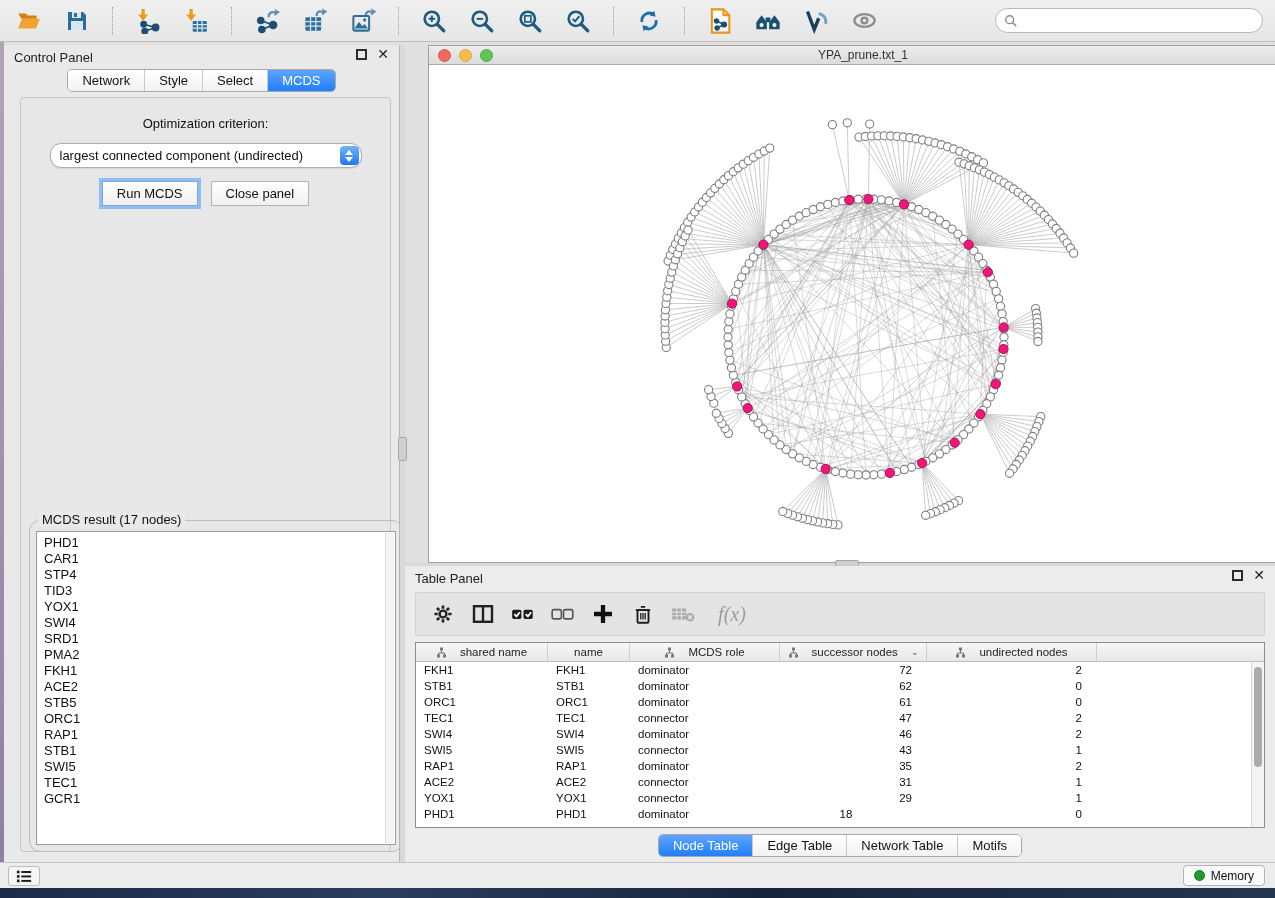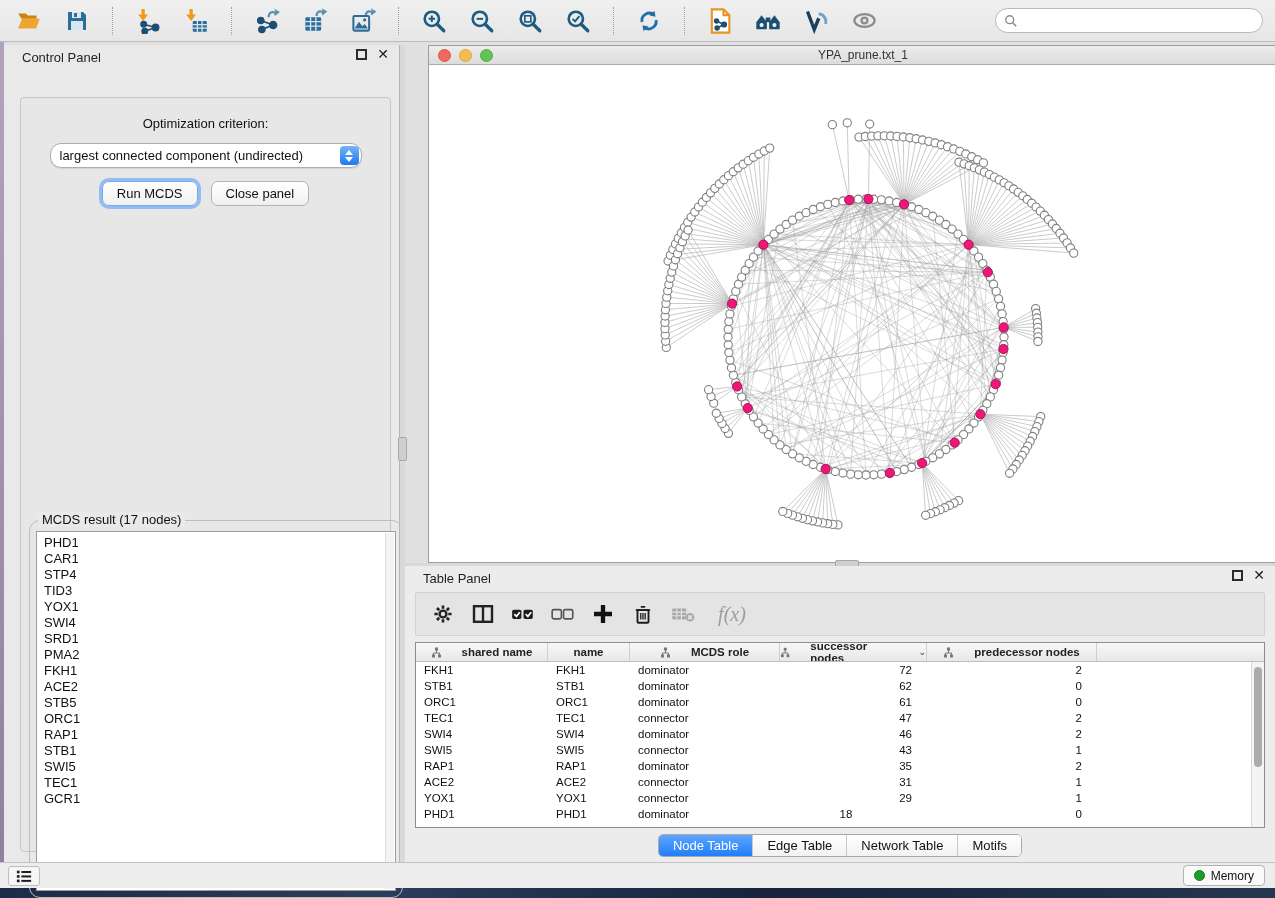--- a/index.html
+++ b/index.html
@@ -19,21 +19,21 @@
 
   
   .wall-left { position:absolute; left:0; top:42px; width:4px; height:846px;
     background:linear-gradient(#b4a2bd,#8d7f9f); }
   .wall-bottom { position:absolute; left:0; top:888px; width:1275px; height:10px;
     background:linear-gradient(90deg,#1c2b47,#2b3d5c 30%,#17243c 60%,#25364f); }
 
   
   .control-panel { position:absolute; left:4px; top:45px; width:396px; height:817px;
     background:#e9e9e9; border-right:1px solid #b5b5b5; }
-  .panel-titlebar { position:relative; height:24px; display:flex; align-items:center; padding:0 18px; }
+  .panel-titlebar { position:relative; height:24px; display:flex; align-items:center; padding:0 10px; }
   .panel-title { font-size:13px; color:#222; }
   .win-icons { position:absolute; right:10px; top:4px; display:flex; gap:10px; align-items:center; }
   .float-ic { width:11px; height:11px; border:2px solid #2b2b2b; display:inline-block; }
   .close-ic { font-size:14px; font-weight:700; color:#1e1e1e; line-height:11px; cursor:pointer; }
 
   .seg-tabs { display:flex; justify-content:center; }
   .seg-wrap { display:flex; border:1px solid #a9a9a9; border-radius:5px; overflow:hidden; background:#fff; }
   .seg-tab { font-size:13px; padding:3px 14px; background:linear-gradient(#ffffff,#f2f2f2);
     border:none; border-left:1px solid #c9c9c9; color:#111; cursor:pointer; }
   .seg-tab:first-child { border-left:none; }
@@ -47,24 +47,24 @@
   .combo-text { flex:1; font-size:13px; color:#111; padding-left:9px; white-space:nowrap; overflow:hidden; }
   .combo-step { width:19px; height:19px; margin-right:2px; border-radius:4px;
     background:linear-gradient(#72b4fb,#2077f4); display:flex; flex-direction:column;
     align-items:center; justify-content:center; gap:2px; }
   .chev-up { width:0; height:0; border-left:4px solid transparent; border-right:4px solid transparent;
     border-bottom:5px solid #fff; }
   .chev-dn { width:0; height:0; border-left:4px solid transparent; border-right:4px solid transparent;
     border-top:5px solid #fff; }
   .btn-row { display:flex; justify-content:center; gap:13px; margin-top:13px; }
   .mac-btn { font-size:13px; color:#111; background:linear-gradient(#ffffff,#f0f0f0);
-    border:1px solid #b3b3b3; border-radius:7px; padding:4px 14px; cursor:pointer; }
+    border:1px solid #b3b3b3; border-radius:0; padding:4px 14px; cursor:pointer; }
   .mac-btn.focused { box-shadow:0 0 0 3px rgba(90,160,250,.6); border-color:#7aa8e8; }
 
-  .groupbox { position:absolute; left:8px; top:422px; width:374px; height:378px;
+  .groupbox { position:absolute; left:8px; top:422px; width:374px; height:332px;
     border:1px solid #bdbdbd; border-radius:11px; }
   .groupbox legend,.group-legend { position:absolute; top:-9px; left:8px; background:#e9e9e9;
     padding:0 4px; font-size:13px; color:#111; }
   .result-list { position:absolute; left:6px; top:10px; right:6px; bottom:6px;
     background:#fff; border:1px solid #9c9c9c; overflow:hidden; }
   .result-items { list-style:none; padding:3px 0 0 7px; }
   .result-items li { font-size:13px; line-height:16px; color:#111; cursor:default; }
   .list-scroll { position:absolute; right:1px; top:1px; bottom:1px; width:9px;
     background:#f3f3f3; border-left:1px solid #ddd; }
 
@@ -96,22 +96,22 @@
     background:#e4e4e4; border:1px solid #d2d2d2; border-radius:2px;
     display:flex; align-items:center; gap:10px; padding:0 12px; }
   .tp-btn { width:30px; height:32px; background:transparent; border:none;
     display:flex; align-items:center; justify-content:center; cursor:pointer; }
   .fx-label { font-family:"Liberation Serif","DejaVu Serif",serif; font-style:italic;
     font-size:20px; color:#9c9c9c; }
   .datatable { position:absolute; left:10px; top:76px; width:850px; height:186px;
     background:#fff; border:1px solid #8d8d8d; display:flex; flex-direction:column; overflow:hidden; }
   .dt-head { display:flex; height:19px; background:linear-gradient(#f7f7f7,#e8e8e8);
     border-bottom:1px solid #bdbdbd; flex:0 0 auto; }
-  .dt-hcell { display:flex; align-items:center; justify-content:center; gap:20px;
-    font-size:11.5px; color:#222; border-right:1px solid #cfcfcf; overflow:hidden; cursor:pointer;font-weight:bold; }
+  .dt-hcell { display:flex; align-items:center; justify-content:center; gap:13px;
+    font-size:11.5px; color:#222; border-right:1px solid #cfcfcf; overflow:hidden; cursor:pointer; }
   .dt-body { position:relative; flex:1; overflow:hidden; }
   .dt-row { display:flex; height:16px; }
   .dt-cell { font-size:11.5px; color:#111; line-height:16px; white-space:nowrap; overflow:hidden; }
   .dt-cell.l { text-align:left; padding-left:8px; }
   .dt-cell.r { text-align:right; padding-right:15px; }
   .dt-scroll { position:absolute; right:0; top:0; bottom:0; width:13px;
     background:#f4f4f4; border-left:1px solid #d8d8d8; }
   .dt-thumb { position:absolute; left:2px; top:5px; width:8px; height:100px;
     background:#ababab; border-radius:4px; }
   .sort-caret { font-size:9px; color:#555; }
@@ -279,20 +279,28 @@
 <div class="wall-left"></div>
 <div class="wall-bottom"></div>
 
 <div class="control-panel">
   <div class="panel-titlebar">
     <span class="panel-title">Control Panel</span>
     <span class="win-icons">
       <span class="float-ic"></span>
       <span class="close-ic">✕</span>
     </span>
+  </div>
+  <div class="seg-tabs">
+    <div class="seg-wrap" id="cp-tabs">
+        <button class="seg-tab">Network</button>
+        <button class="seg-tab">Style</button>
+        <button class="seg-tab">Select</button>
+        <button class="seg-tab active">MCDS</button>
+      </div>
   </div>
   <div class="cp-content">
     <div class="opt-label">Optimization criterion:</div>
     <div class="combo">
       <span class="combo-text">largest connected component (undirected)</span>
       <span class="combo-step">
         <span class="chev-up"></span>
         <span class="chev-dn"></span>
       </span>
     </div>
@@ -1099,21 +1107,21 @@
           <span>successor nodes</span>
           <span class="sort-caret">⌄</span>
         </div>
         <div class="dt-hcell" style="width: 170px; flex: 0 0 170px;">
           <svg width="11" height="11" viewBox="0 0 11 11">
             <path d="M5.5 3v3M2.5 8V6h6v2" stroke="#777" stroke-width="1" fill="none"></path>
             <rect x="4" y="0.5" width="3" height="3" fill="#777"></rect>
             <rect x="1" y="7.5" width="3" height="3" fill="#777"></rect>
             <rect x="7" y="7.5" width="3" height="3" fill="#777"></rect>
           </svg>
-          <span>predecessor nodes</span>
+          <span>undirected nodes</span>
         </div>
         <div class="dt-hcell" style="flex: 1 1 0%; border-right: none;"></div>
       </div>
     <div class="dt-body">
       <div id="dt-rows">
           <div class="dt-row">
             <div class="dt-cell l" style="width: 132px; flex: 0 0 132px;">FKH1</div>
             <div class="dt-cell l" style="width: 82px; flex: 0 0 82px;">FKH1</div>
             <div class="dt-cell l" style="width: 150px; flex: 0 0 150px;">dominator</div>
             <div class="dt-cell r" style="width: 147px; flex: 0 0 147px;">72</div>

